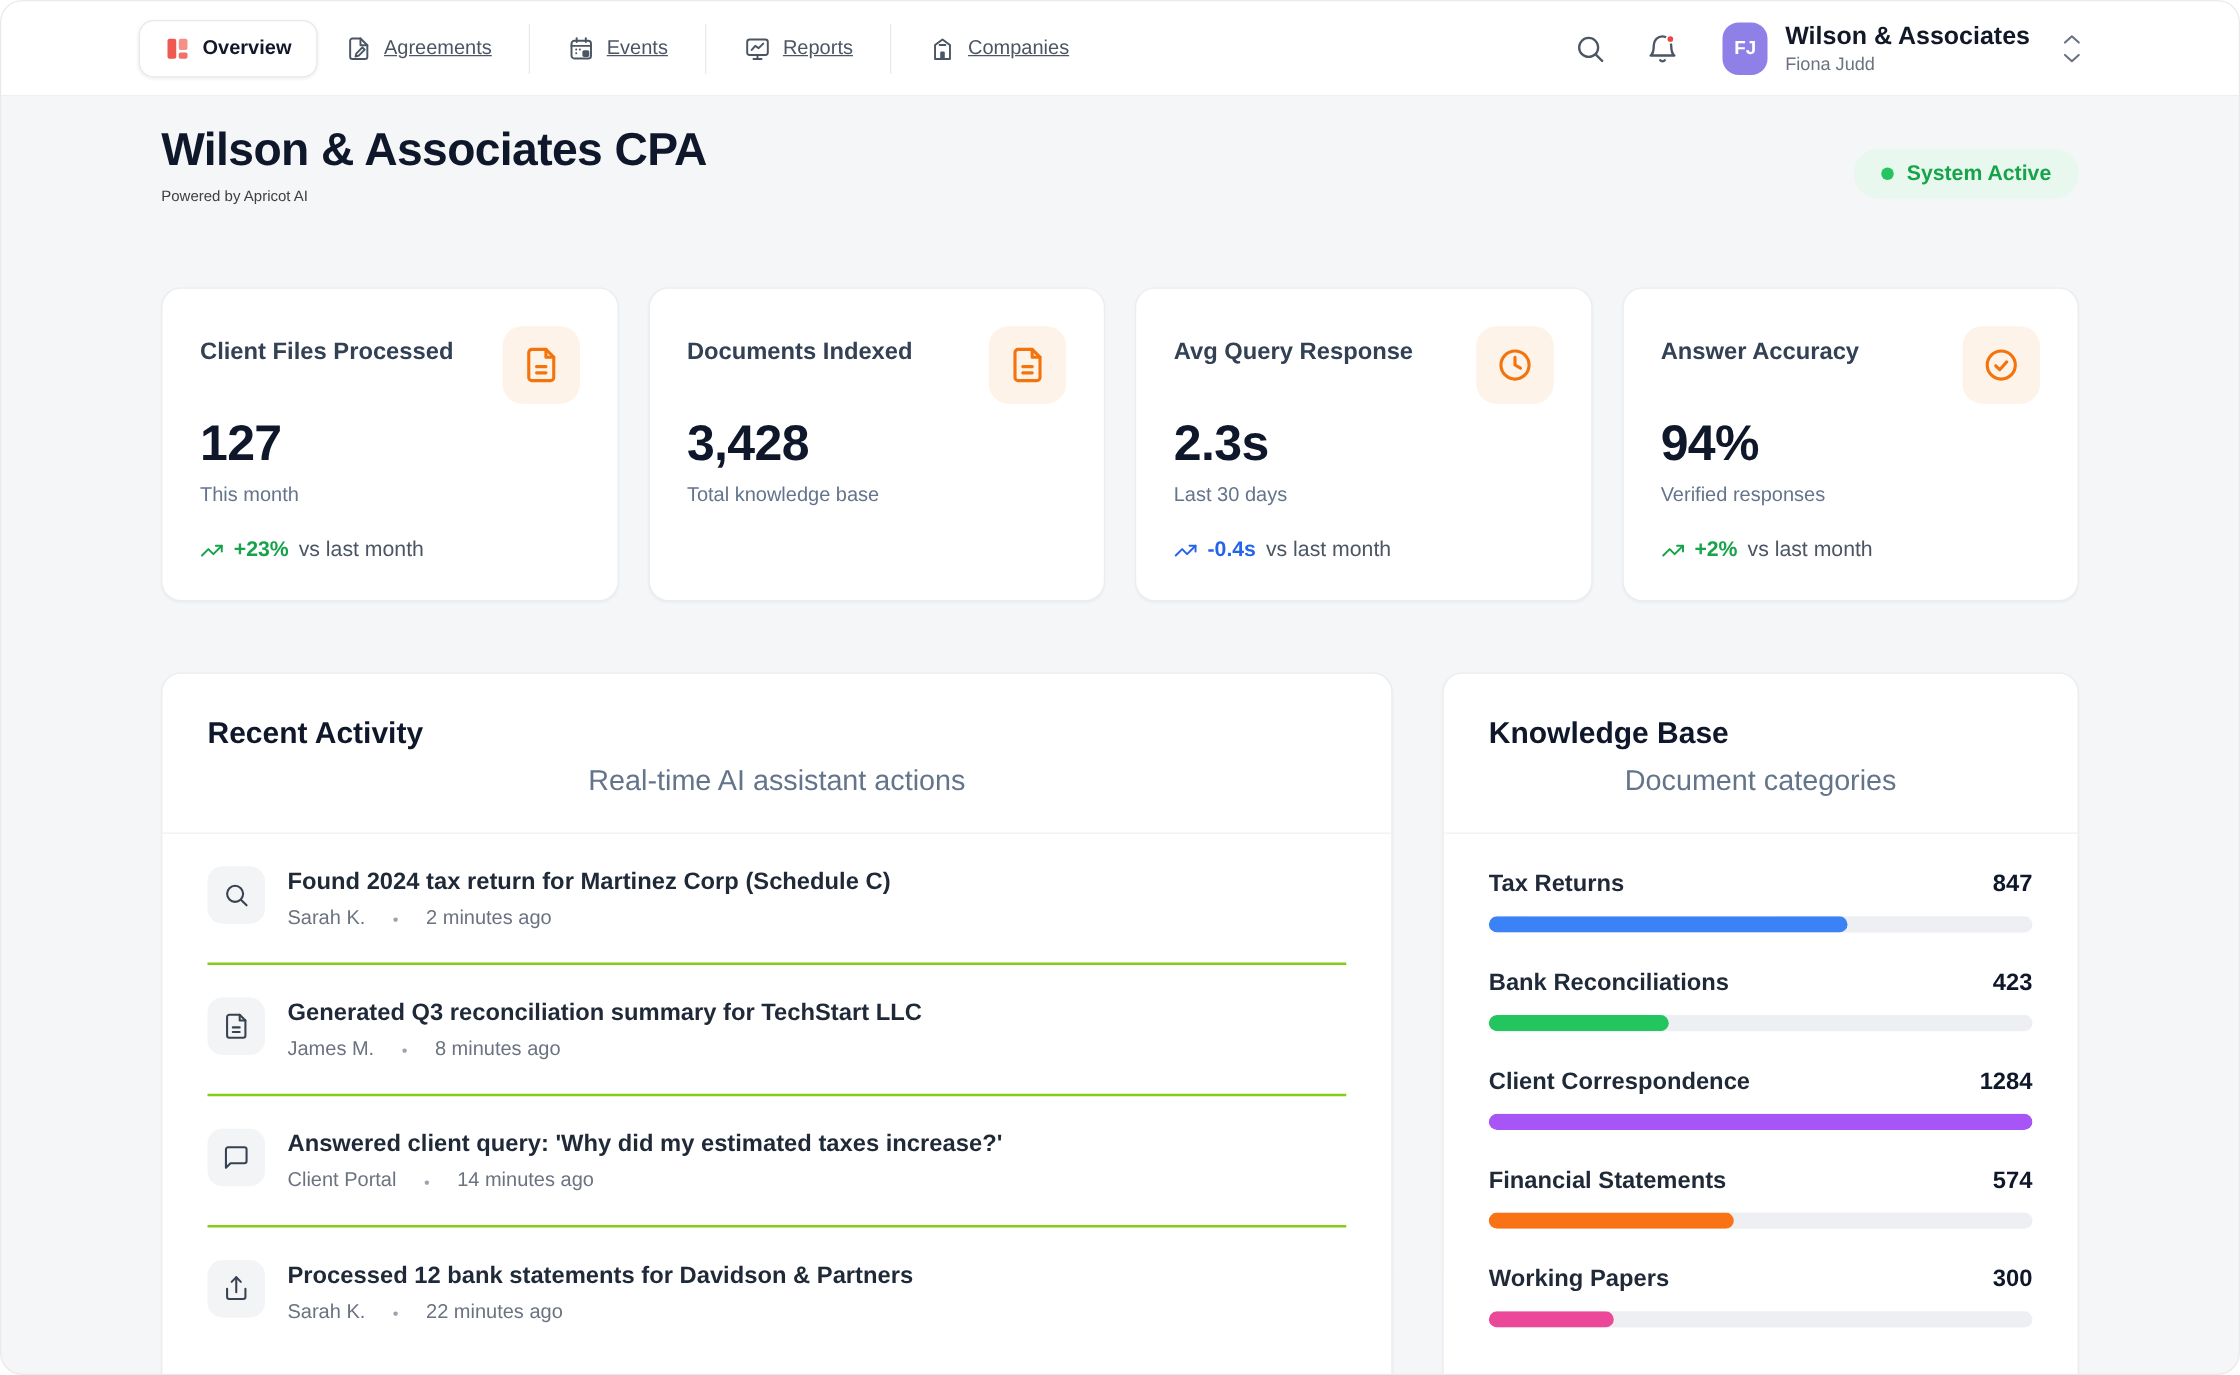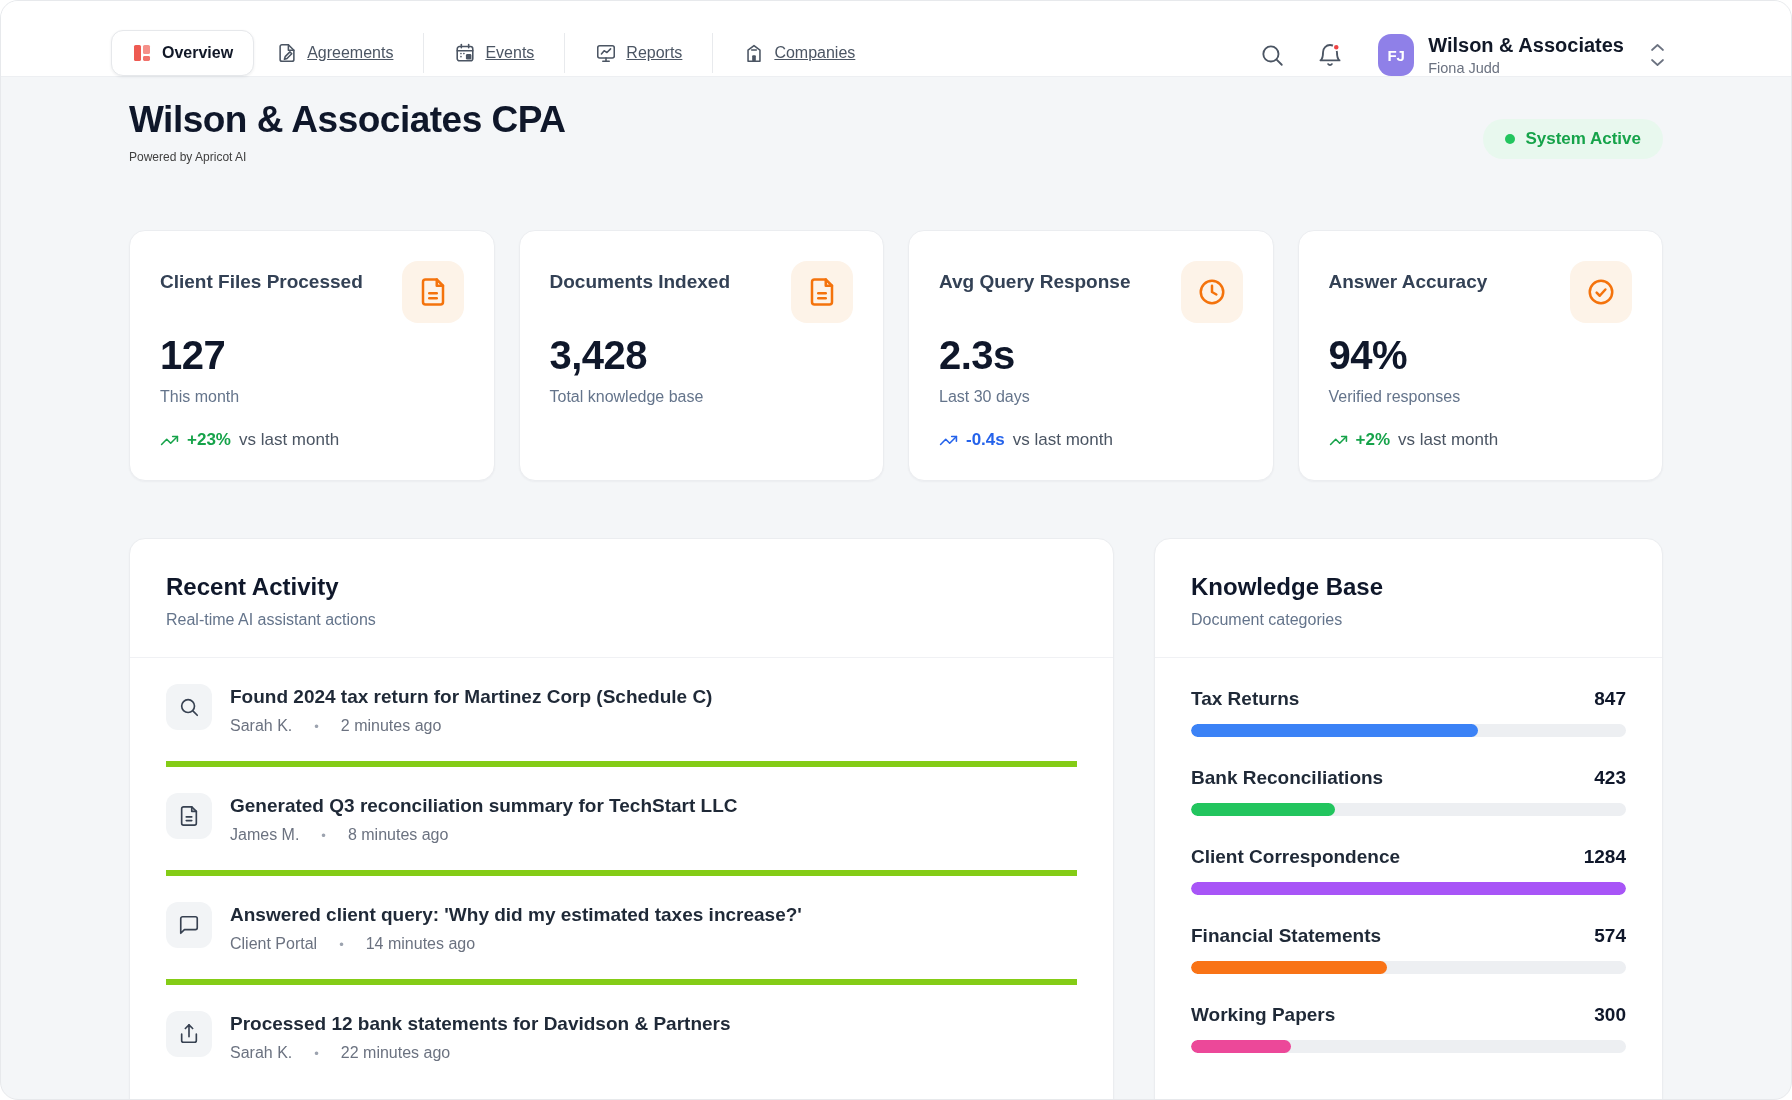--- a/index.html
+++ b/index.html
@@ -2,21 +2,21 @@
 <html><head>
 <meta charset="utf-8">
 <style>
   * { margin:0; padding:0; box-sizing:border-box; }
   body { background:#ffffff; font-family:"Liberation Sans","DejaVu Sans",sans-serif; }
   .frame { position:relative; width:1792px; height:1100px; background:#f4f6f8;
            border-radius:18px; border:1px solid #e7e9ec; overflow:hidden; }
 
   
   .topnav { height:76px; background:#fff; border-bottom:1px solid #edeff2;
-            display:flex; align-items:flex-end; }
+            display:flex; align-items:center; }
   .nav-left { margin-left:110px; display:flex; align-items:center; gap:8px; }
   .nav-pill { display:flex; align-items:center; gap:10px; background:#fff;
               border:1px solid #e6e8eb; border-radius:12px; padding:12px 20px;
               font-size:16px; font-weight:700; color:#111827; cursor:pointer;
               box-shadow:0 1px 3px rgba(16,24,40,.07); }
   .nav-item { display:flex; align-items:center; gap:9px; background:none; border:none;
               padding:12px 14px; font-size:16px; font-weight:500; color:#4b5563;
               font-family:inherit; cursor:pointer;text-decoration:underline; }
   .nav-pill span, .nav-item span { line-height:1; }
   .vdiv { width:1px; height:40px; background:#e8eaed; margin:0 8px; }
@@ -51,24 +51,24 @@
   .stat-value { margin-top:10px; font-size:40px; font-weight:800; color:#0f172a; letter-spacing:-.5px; }
   .stat-sub { margin-top:10px; font-size:16px; color:#64748b; }
   .trend { margin-top:24px; display:flex; align-items:center; gap:8px; font-size:17px; color:#4b5563; }
   .trend-main { display:flex; align-items:center; gap:8px; font-weight:700; }
 
   
   .bottom { margin:57px 128px 0; display:grid; grid-template-columns:985px 1fr; gap:40px; align-items:start; }
   .card { background:#fff; border:1px solid #ebedf0; border-radius:16px; padding:34px 36px 0;
           box-shadow:0 1px 2px rgba(16,24,40,.04); height:620px; }
   .card-title { font-size:24px; font-weight:700; color:#0f172a; }
-  .card-sub { margin-top:10px; font-size:16px; color:#64748b; }
+  .card-sub { margin-top:10px; font-size:23px; color:#64748b;text-align:center; }
   .card-divider { height:1px; background:#f0f1f4; margin:28px -36px 0; }
 
-  .act-row { display:flex; gap:18px; padding:26px 0; border-bottom:6px solid #84cc16; }
+  .act-row { display:flex; gap:18px; padding:26px 0; border-bottom:2px solid #84cc16; }
   .act-iconbox { width:46px; height:46px; border-radius:12px; background:#f2f4f6; flex:none;
                  display:flex; align-items:center; justify-content:center; color:#374151; }
   .act-title { font-size:19px; font-weight:600; color:#1f2937; padding-top:2px; }
   .act-meta { margin-top:9px; font-size:16px; color:#6b7280; display:flex; align-items:center; gap:22px; }
   .act-sep { color:#9ca3af; font-size:13px; }
 
   .kb-row { padding-top:30px; }
   .kb-line { display:flex; justify-content:space-between; align-items:center; }
   .kb-label { font-size:19px; font-weight:600; color:#1f2937; }
   .kb-count { font-size:19px; font-weight:700; color:#0f172a; }

